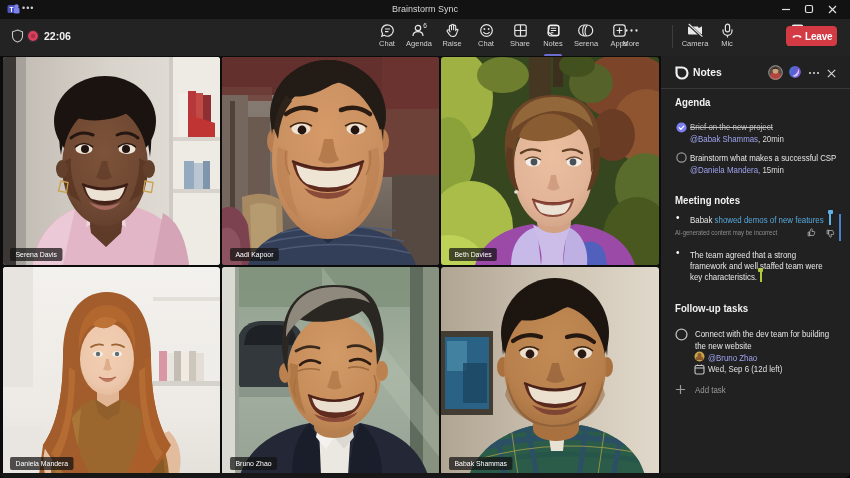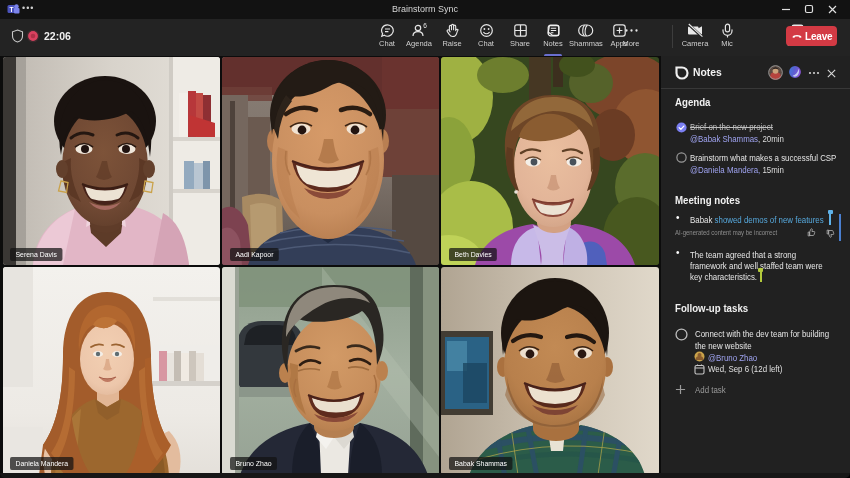--- a/index.html
+++ b/index.html
@@ -98,21 +98,21 @@
         <path d="M4.8 5.2 h5.4 M4.8 7.5 h5.4 M4.8 9.8 h2.6" stroke="#efefef" stroke-width="1.1"></path>
       </svg>
     <span class="lbl">Notes</span>
     <div style="position:absolute;left:8px;top:31px;width:18px;height:2.5px;border-radius:2px;background:#6a6fce;"></div>
   </div>
   <div class="tbtn" style="left:569px">
     <svg width="16" height="15" viewBox="0 0 16 15">
         <path d="M6.2 2 h3 a5.5 5.5 0 0 1 0 11 h-3 a5.5 5.5 0 0 1 0 -11 z" fill="none" stroke="#e6e6e6" stroke-width="1.2"></path>
         <path d="M9.4 2.2 c-2.4 1.4 -3.4 9 -0.6 10.6 M6.6 2.2 c-2.2 1.6 -2.8 9.2 0 10.6" fill="none" stroke="#e6e6e6" stroke-width="1.1"></path>
       </svg>
-    <span class="lbl">Shammas</span>
+    <span class="lbl">Serena</span>
   </div>
   <div class="tbtn" style="left:602px">
     <svg width="15" height="15" viewBox="0 0 15 15">
         <rect x="1.8" y="1.8" width="11.4" height="11.4" rx="2.4" fill="none" stroke="#e6e6e6" stroke-width="1.2"></rect>
         <path d="M7.5 4.6 V10.4 M4.6 7.5 H10.4" stroke="#e6e6e6" stroke-width="1.2"></path>
       </svg>
     <span class="lbl">Apps</span>
   </div>
   <div class="tbtn" style="left:614px">
     <svg width="15" height="15" viewBox="0 0 15 15">

